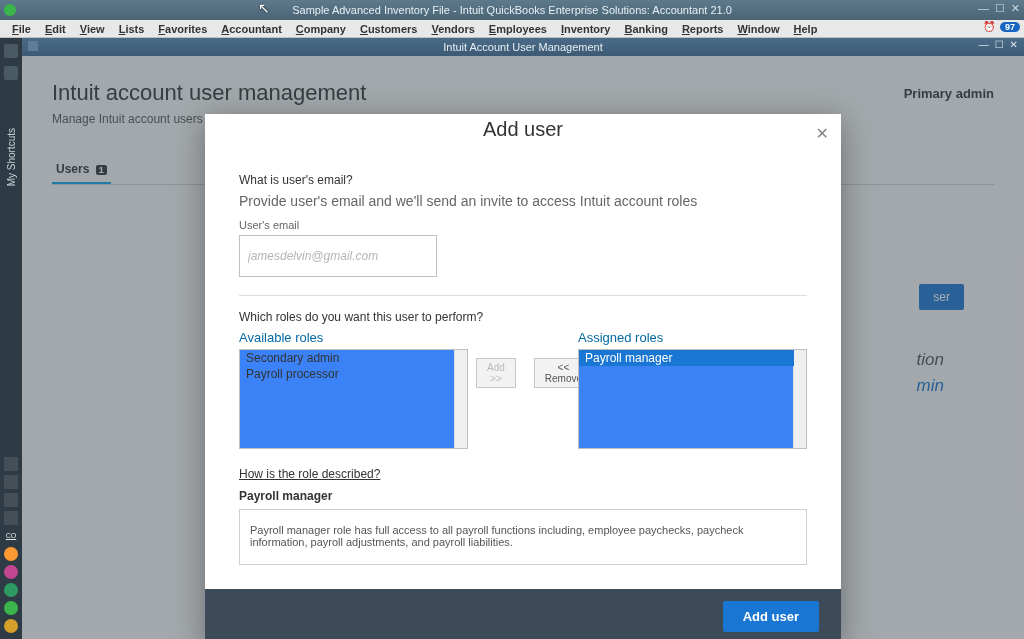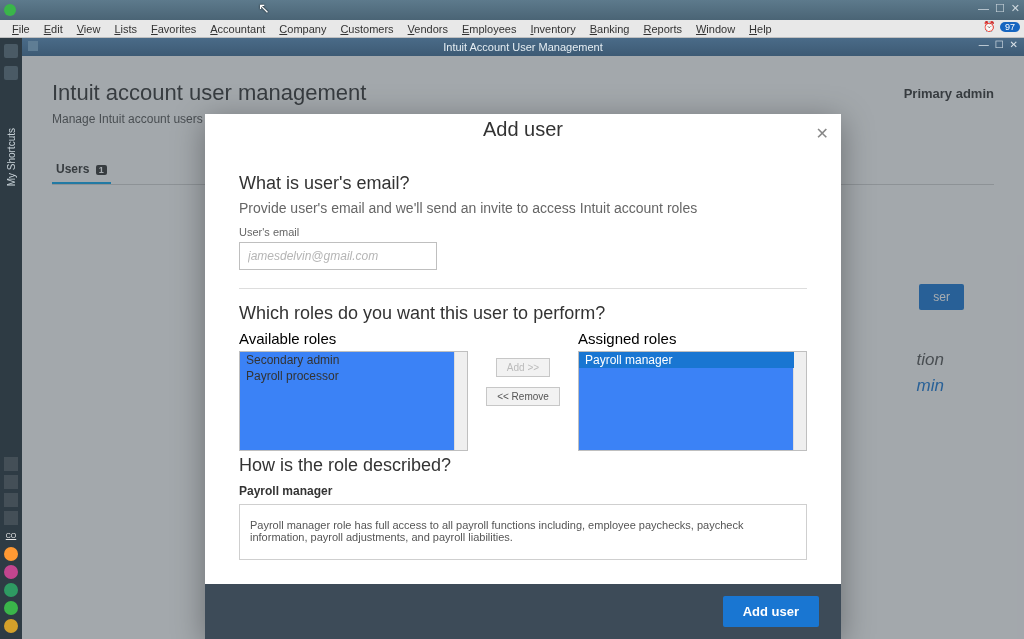--- a/index.html
+++ b/index.html
@@ -5,21 +5,21 @@
   * { box-sizing: border-box; margin: 0; padding: 0; font-family: "Segoe UI", Arial, sans-serif; }
   html, body { width: 1024px; height: 639px; overflow: hidden; background: #3a4a5a; }
 
   
   .os-titlebar { height: 20px; background: linear-gradient(#5d7a8c,#4a6475); color: #e6eef3; font-size: 11px; display:flex; align-items:center; justify-content:center; position:relative; }
   .os-titlebar .left-dot { position:absolute; left:4px; top:4px; width:12px; height:12px; border-radius:50%; background:#3ab54a; }
   .os-titlebar .right-ctrl { position:absolute; right:4px; top:2px; display:flex; gap:6px; color:#cfd9df; font-size:11px; }
   .os-titlebar .right-ctrl span { cursor:default; }
 
   
-  .menubar { height: 18px; background: #e8e8e8; border-bottom: 1px solid #c0c0c0; display:flex; align-items:center; padding: 0 6px; gap: 2px; font-size: 11px; color:#333; position:relative; }
+  .menubar { height: 18px; background: #e8e8e8; border-bottom: 1px solid #c0c0c0; display:flex; align-items:center; padding: 0 6px; gap: 2px; font-size: 11px; color:#333; position:relative;font-weight:bold; }
   .menubar .menu-item { padding: 1px 6px; cursor:default; }
   .menubar .menu-item span.u { text-decoration: underline; }
   .menubar .reminder { position:absolute; right:4px; top:1px; display:flex; align-items:center; gap:4px; font-size:10px; color:#1565c0; }
   .menubar .reminder .badge { background:#1565c0; color:#fff; border-radius:8px; padding:0 5px; font-size:9px; }
 
   
   .chrome { position:absolute; top:38px; bottom:0; left:0; right:0; display:flex; }
 
   
   .sidebar { width: 22px; background: #2e3b44; display:flex; flex-direction:column; align-items:center; padding-top:6px; gap:8px; }
@@ -51,53 +51,54 @@
   .bg-text-r { position:absolute; right:80px; font-size:17px; color:#555;font-style:italic;}
   
   
   .modal-backdrop { position:absolute; inset:0; background:rgba(60,70,80,0.45); display:flex; align-items:flex-start; justify-content:center; }
   .modal { width: 636px; background:#fff; margin-top:58px; box-shadow:0 6px 30px rgba(0,0,0,0.35); display:flex; flex-direction:column; }
   .modal-body { padding: 18px 34px 24px; overflow:auto; flex:1; }
   .modal-title { text-align:center; font-size:20px; color:#333; font-weight:400; padding-top:4px; }
   .modal-close { position:absolute; right:12px; top:10px; font-size:16px; color:#888; cursor:pointer;}
   .modal-head { position:relative; }
 
-  .sec-head { font-size:18px; color:#333; margin-top:14px; margin-bottom:6px; }
+  .sec-head { font-size:12px; color:#333; margin-top:14px; margin-bottom:6px; }
   .sec-sub { font-size:14px; color:#666; margin-bottom:10px; }
   .field-label { font-size:11px; color:#666; margin-bottom:4px; }
-  .text-input { width:198px; height:28px; border:1px solid #bfbfbf; font-size:12px; padding:0 8px; color:#333; }
+  .text-input { width:198px; height:42px; border:1px solid #bfbfbf; font-size:12px; padding:0 8px; color:#333; }
   .text-input::placeholder { color:#b5b5b5; font-style:italic; }
   hr.sep { border:none; border-top:1px solid #ddd; margin:18px 0 10px; }
 
   .roles-grid { display:flex; gap:8px; align-items:flex-start; }
   .roles-col { flex:1; }
-  .roles-col .lbl { font-size:15px; color:#000000; margin-bottom:4px; }
+  .roles-col .lbl { font-size:13px; color:#0369a1; margin-bottom:4px; }
   .listbox { border:1px solid #bfbfbf; height:100px; font-size:12px; color:#333; overflow:auto; background:#3b82f6; position:relative;}
   .listbox::after { content:""; position:absolute; right:0; top:0; bottom:0; width:12px; background:#efefef; border-left:1px solid #ddd;}
   .listbox .opt { padding:1px 6px; cursor:default; position:relative; z-index:1; margin-right:12px;}
   .listbox .opt.selected { background:#1976d2; color:#fff; }
-  .roles-mid { width:94px; display:flex; flex-direction:column; gap:10px; align-items:center; padding-top:28px; }
+  .roles-mid { width:94px; display:flex; flex-direction:row; gap:18px; align-items:flex-end; padding-top:28px; }
   .mini-btn { font-size:10px; padding:3px 10px; background:#f2f2f2; border:1px solid #c7c7c7; color:#555; cursor:default; }
   .mini-btn.disabled { color:#bbb; }
 
   .desc-box { border:1px solid #cfcfcf; min-height:56px; padding:14px 10px; font-size:11px; color:#555; }
   .desc-title { font-size:12px; font-weight:600; color:#333; margin:8px 0 6px;}
 
   .modal-footer { background:#3d4b58; padding:12px 22px; display:flex; justify-content:flex-end; }
   .primary-btn { background:#1976d2; color:#fff; border:none; padding:8px 20px; font-size:13px; font-weight:600; border-radius:2px; cursor:pointer; }
 
   .cursor { position:absolute; left:258px; top:0px; font-size:14px; color:#fff; pointer-events:none; text-shadow:0 0 2px #000; z-index:999;}
 </style>
 </head>
 <body>
 
 <span class="cursor">↖</span>
 
 <div class="os-titlebar">
   <span class="left-dot"></span>
+  <span>Sample Advanced Inventory File   - Intuit QuickBooks Enterprise Solutions: Accountant 21.0</span>
   <div class="right-ctrl">
     <span>—</span>
     <span>☐</span>
     <span>✕</span>
   </div>
 </div>
 
 <div class="menubar" id="menubar">
   <div class="menu-item"><span class="u">F</span>ile</div>
     <div class="menu-item"><span class="u">E</span>dit</div>
@@ -194,21 +195,21 @@
                 <button class="mini-btn">&lt;&lt; Remove</button>
               </div>
               <div class="roles-col">
                 <div class="lbl">Assigned roles</div>
                 <div class="listbox" id="assign-list">
                     <div class="opt selected">Payroll manager</div>
                   </div>
               </div>
             </div>
 
-            <div class="sec-head" style="margin-top:4px;">How is the role described?</div>
+            <div class="sec-head" style="margin-top:18px;text-decoration:underline;">How is the role described?</div>
             <div class="desc-title">Payroll manager</div>
             <div class="desc-box">Payroll manager role has full access to all payroll functions including, employee paychecks, paycheck information, payroll adjustments, and payroll liabilities.</div>
           </div>
           <div class="modal-footer">
             <button class="primary-btn">Add user</button>
           </div>
         </div>
       </div>
 
     </div>

